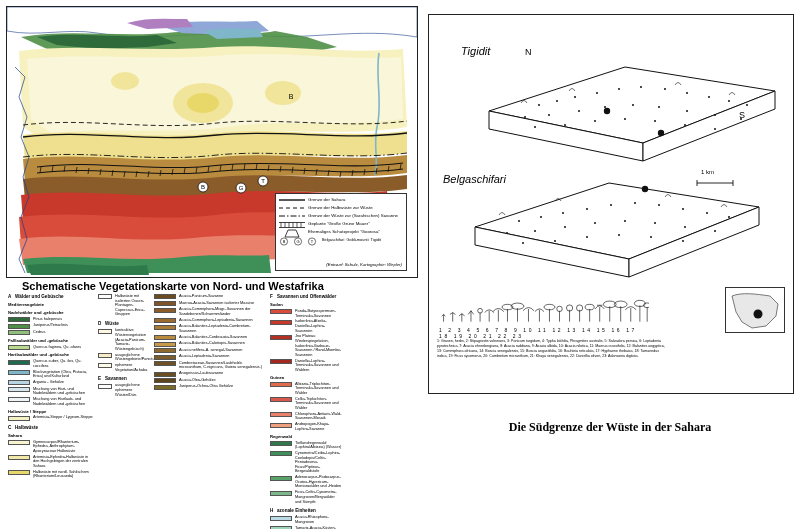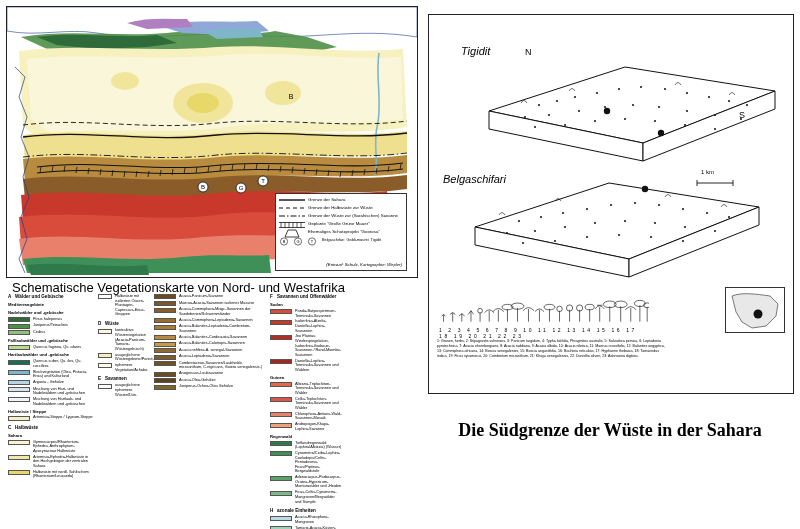--- a/index.html
+++ b/index.html
@@ -10,21 +10,21 @@
   .left-panel{position:absolute;left:6px;top:6px;width:412px;height:517px;}
   .map-frame{position:absolute;left:0;top:0;width:410px;height:270px;border:1px solid #222;background:#ffffff;overflow:hidden;}
   .map-canvas{position:absolute;inset:0;}
 
   .legend-box{position:absolute;left:268px;top:186px;width:132px;height:78px;border:1px solid #333;background:#fff;font-size:4.2px;line-height:1.45;padding:3px 3px;box-sizing:border-box;}
   .legend-row{display:flex;align-items:center;margin-bottom:1.5px;}
   .legend-sym{width:26px;flex:0 0 26px;height:6px;position:relative;margin-right:3px;}
   .legend-txt{font-size:4.4px;}
   .src{position:absolute;right:4px;bottom:2px;font-size:4.3px;font-style:italic;}
 
-  .map-title{position:absolute;left:6px;top:274px;font-size:13px;font-weight:normal;}
+  .map-title{position:absolute;left:16px;top:274px;font-size:11px;font-weight:bold;}
 
   
   .veglegend{position:absolute;left:0;top:288px;width:412px;height:234px;font-size:3.9px;line-height:1.25;}
   .col{position:absolute;top:0;}
   .colA{left:2px;width:86px;}
   .colD{left:92px;width:50px;}
   .colE{left:148px;width:112px;}
   .colF{left:264px;width:72px;}
   .grp{font-size:4.6px;font-weight:bold;margin:0 0 1.5px 0;}
   .grp .ltr{display:inline-block;width:7px;}
@@ -39,21 +39,21 @@
   .blk-title{position:absolute;font-size:11px;font-style:italic;}
   .t-tigidit{left:32px;top:30px;}
   .t-belg{left:14px;top:158px;}
   .lbl-N{position:absolute;left:96px;top:32px;font-size:9px;}
   .lbl-S{position:absolute;left:310px;top:95px;font-size:9px;}
   .scale{position:absolute;left:272px;top:154px;font-size:6px;}
   .plantrow{position:absolute;left:10px;top:276px;width:210px;height:34px;}
   .plantnums{position:absolute;left:10px;top:312px;width:210px;font-size:5px;letter-spacing:2.6px;}
   .plantkey{position:absolute;left:8px;top:324px;width:230px;font-size:3.6px;line-height:1.35;}
   .minimap{position:absolute;right:8px;top:272px;width:58px;height:44px;border:0.8px solid #333;background:#fff;}
-  .caption{position:absolute;left:428px;top:420px;width:364px;text-align:center;font-family:"Liberation Serif",serif;font-size:18px;font-weight:bold;}
+  .caption{position:absolute;left:428px;top:420px;width:364px;text-align:center;font-family:"Liberation Serif",serif;font-size:12px;font-weight:bold;}
 </style>
 </head>
 <body>
 
 <div class="page">
 
   <div class="left-panel">
 
     <div class="map-frame">
       <svg class="map-canvas" viewBox="0 0 410 270" preserveAspectRatio="none">

